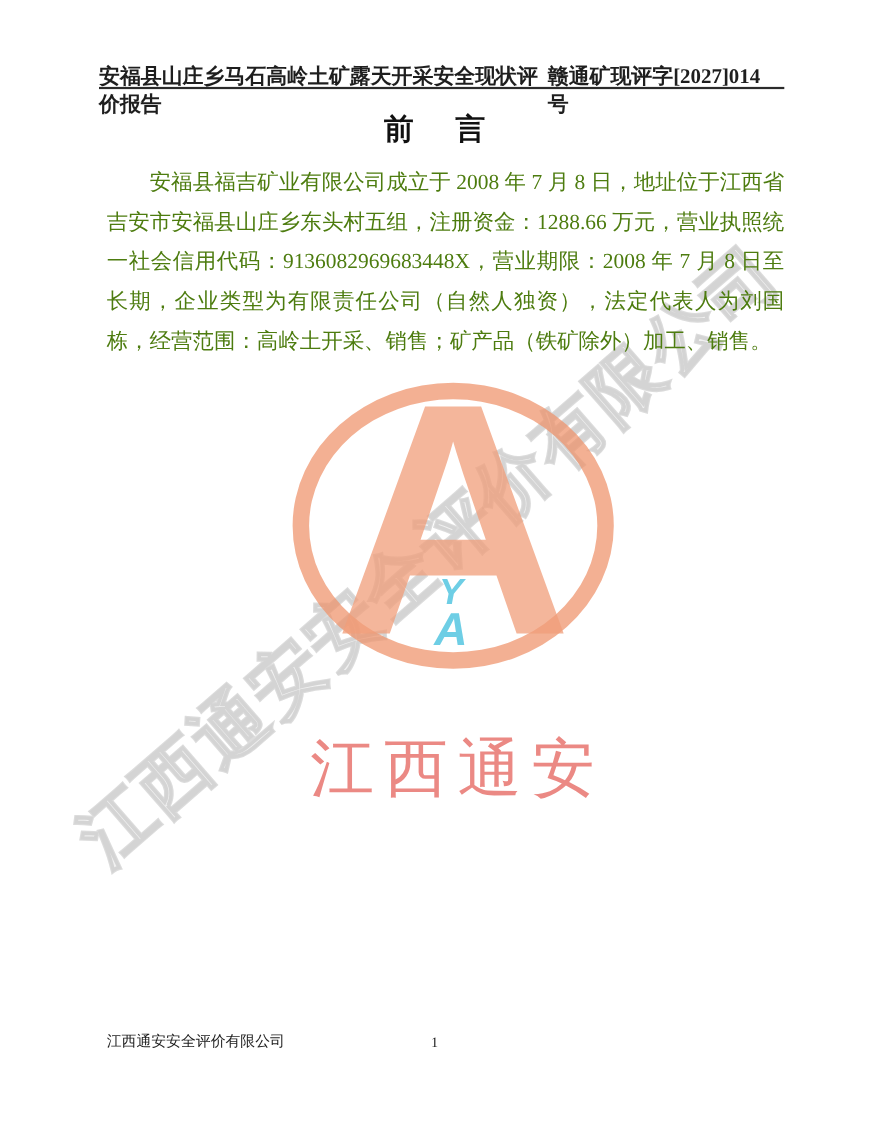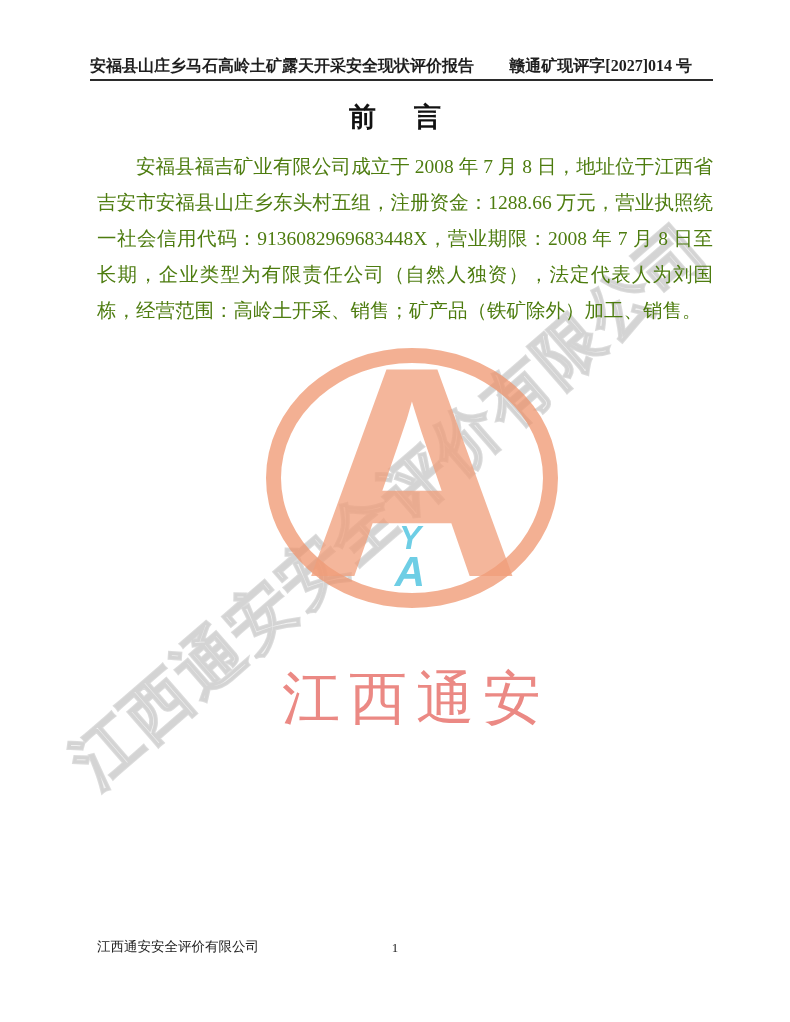--- a/index.html
+++ b/index.html
@@ -49,21 +49,21 @@
     font-size:58px; font-weight:normal; letter-spacing:9px; white-space:nowrap;
     color:rgba(222,58,50,0.60);
   }
 
   
   .doc { position:absolute; left:0; top:0; width:790px; height:1022px; z-index:1; }
 
   .header {
     position:absolute; left:90px; right:98px; top:56px;
     display:flex; justify-content:space-between; align-items:baseline;
-    font-size:16px; font-weight:bold; color:#1e1e1e;
+    font-size:19px; font-weight:bold; color:#1e1e1e;
   }
   .header-rule {
     position:absolute; left:90px; width:623px; top:79px;
     border-top:2px solid #2b2b2b; height:0;
   }
   .doc-title {
     position:absolute; left:0; top:99px; width:100%;
     display:flex; justify-content:center; gap:38px;
     font-size:27px; font-weight:bold; color:#111;
   }

